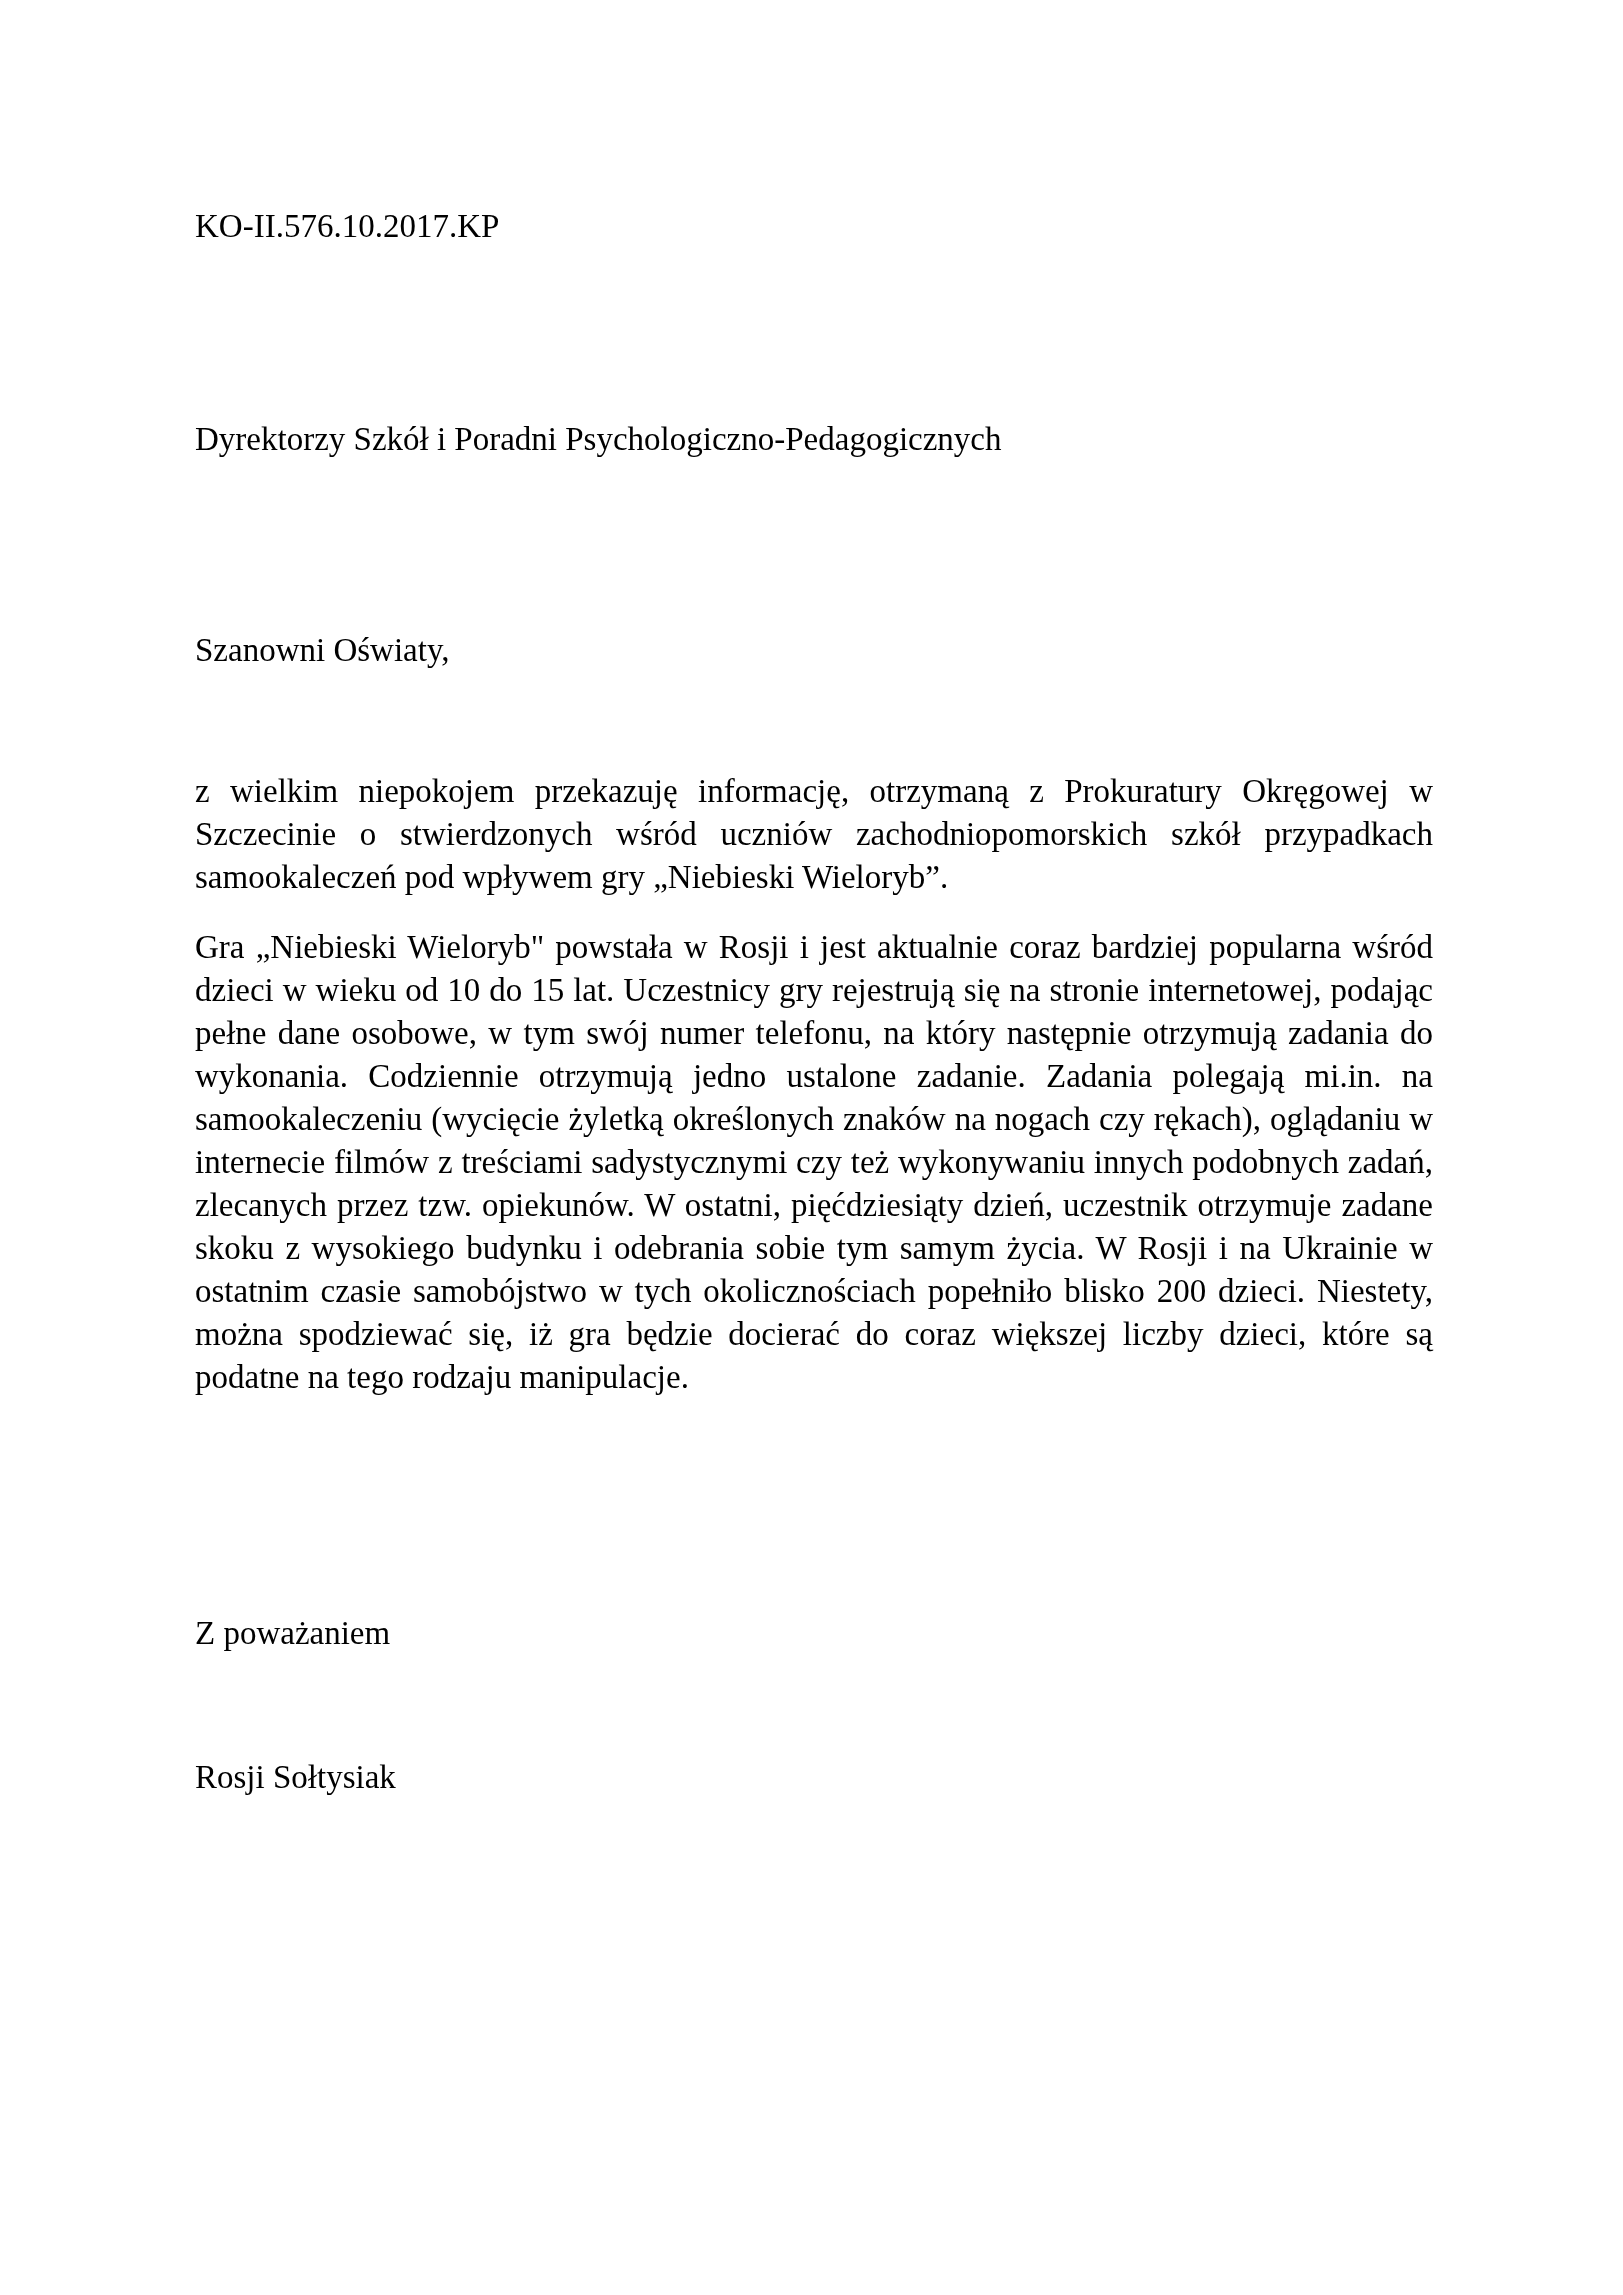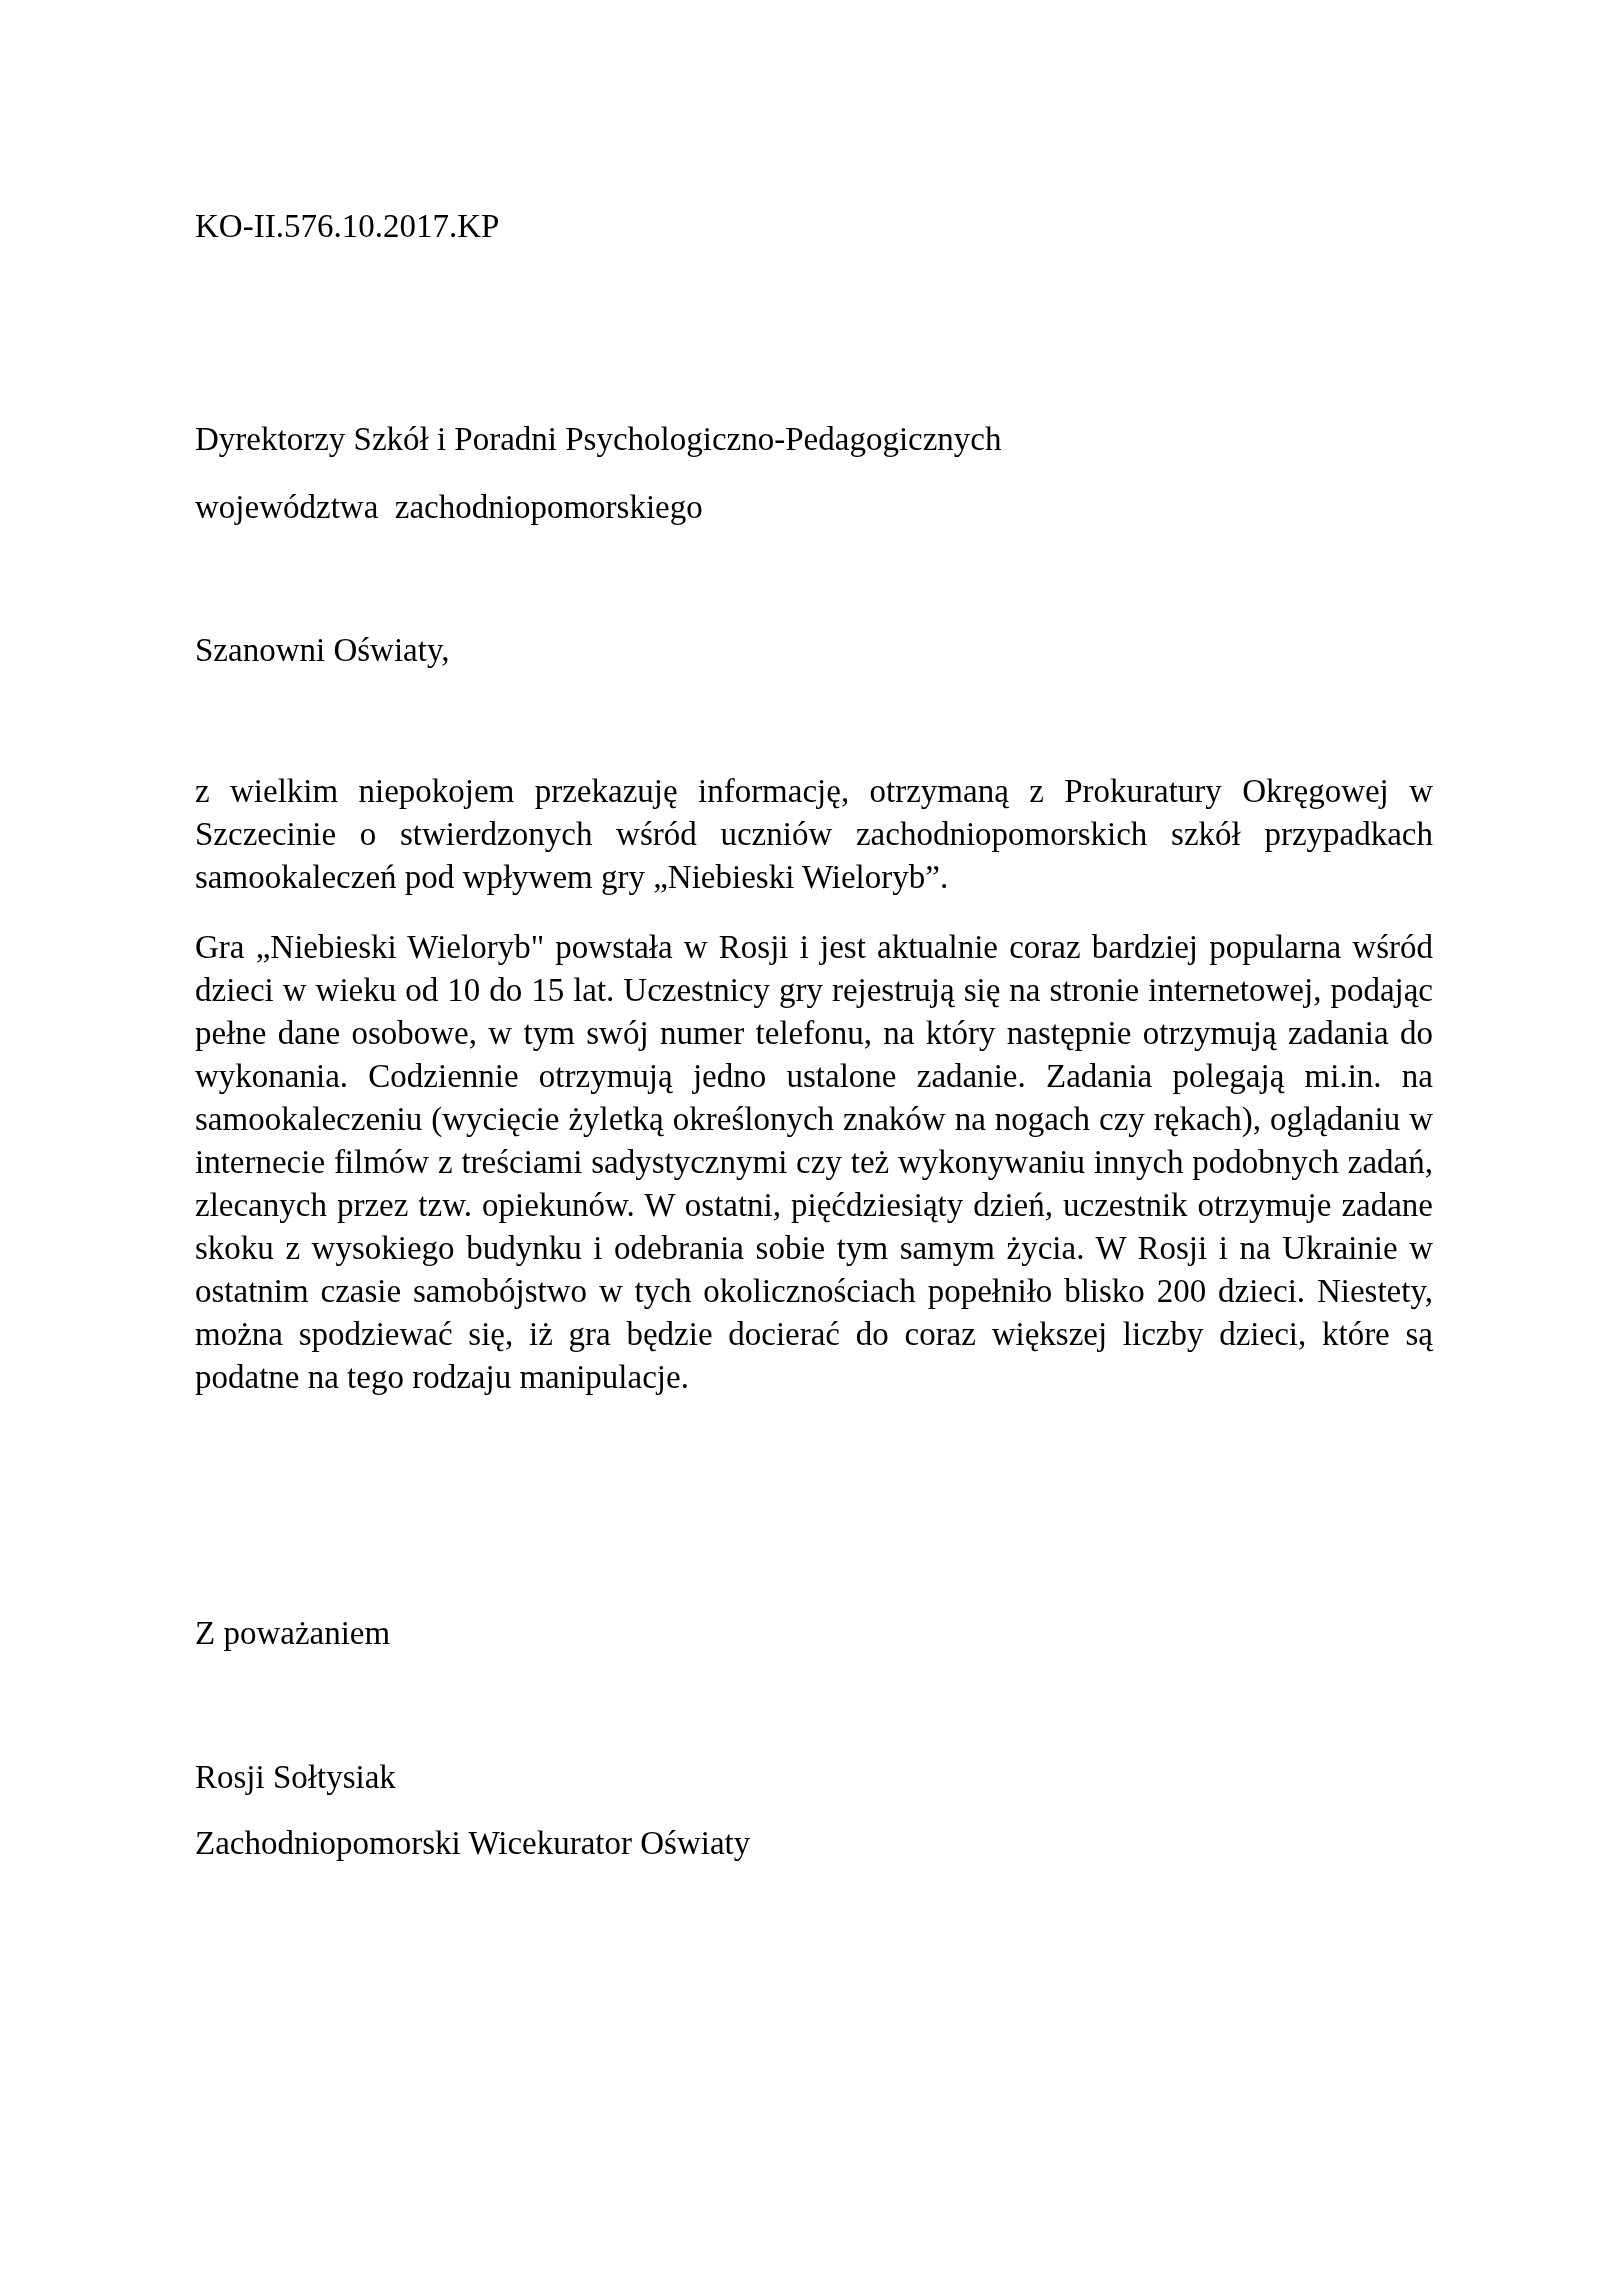--- a/index.html
+++ b/index.html
@@ -27,24 +27,22 @@
   .name { left: 195px; top: 1741px; }
   .title { left: 195px; top: 1807px; }
 </style>
 </head>
 <body>
 
 <div class="page">
   <div class="abs ref">KO-II.576.10.2017.KP</div>
 
   <div class="abs addr1">Dyrektorzy Szkół i Poradni Psychologiczno-Pedagogicznych</div>
-  <div class="abs addr2">województwa  zachodniopomorskiego</div>
 
   <div class="abs greet">Szanowni Oświaty,</div>
 
   <p class="para p1">z wielkim niepokojem przekazuję informację, otrzymaną z Prokuratury Okręgowej w Szczecinie o  stwierdzonych wśród uczniów zachodniopomorskich szkół przypadkach samookaleczeń pod wpływem  gry „Niebieski Wieloryb”.</p>
   <p class="para p2">Gra „Niebieski Wieloryb" powstała w Rosji i jest aktualnie coraz bardziej popularna wśród dzieci w wieku od 10 do 15 lat. Uczestnicy gry rejestrują się na stronie internetowej, podając pełne dane osobowe, w tym swój numer telefonu, na który następnie otrzymują zadania do wykonania. Codziennie otrzymują jedno ustalone zadanie. Zadania polegają mi.in. na samookaleczeniu (wycięcie żyletką określonych znaków na nogach czy rękach), oglądaniu w internecie filmów z treściami sadystycznymi czy też wykonywaniu innych podobnych zadań, zlecanych przez tzw. opiekunów. W ostatni, pięćdziesiąty dzień, uczestnik otrzymuje zadane skoku z wysokiego budynku i odebrania sobie tym samym życia. W Rosji i na Ukrainie w ostatnim czasie samobójstwo w tych okolicznościach popełniło blisko 200 dzieci. Niestety, można spodziewać się, iż gra będzie docierać do coraz większej liczby dzieci, które są podatne na tego rodzaju manipulacje.</p>
 
   <div class="abs closing">Z poważaniem</div>
   <div class="abs name">Rosji Sołtysiak</div>
-  <div class="abs title">Zachodniopomorski Wicekurator Oświaty</div>
 </div>
 
 
 </body></html>

